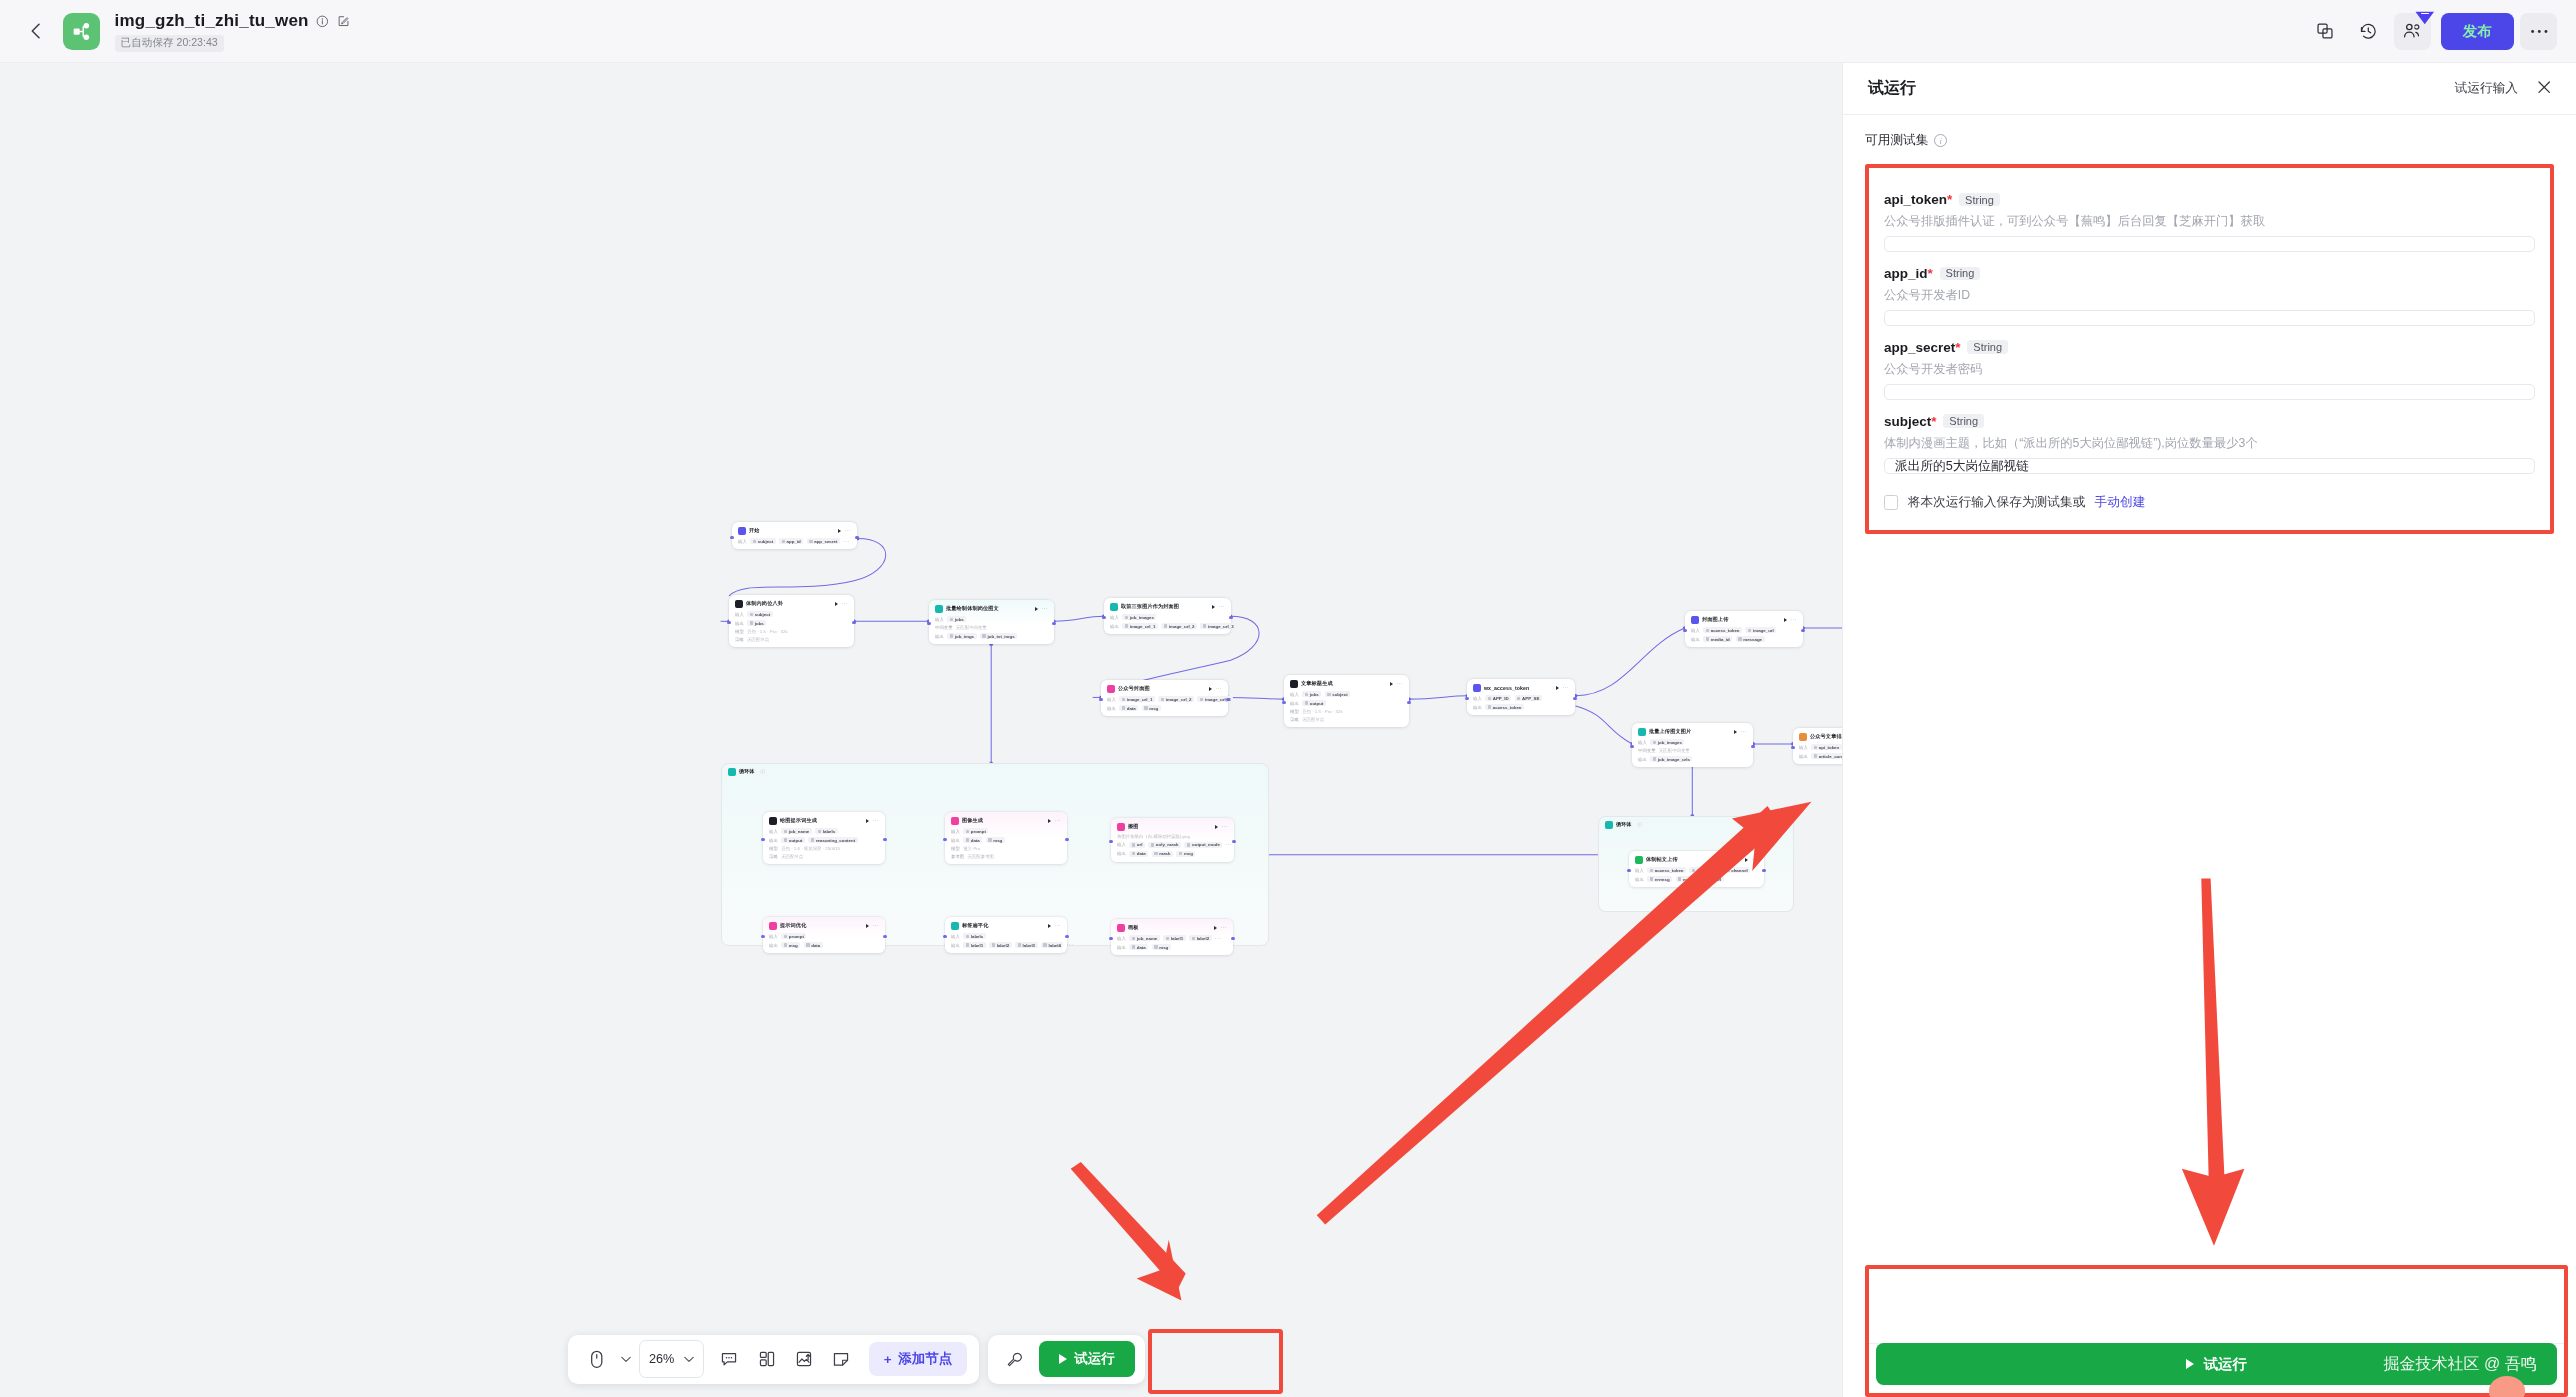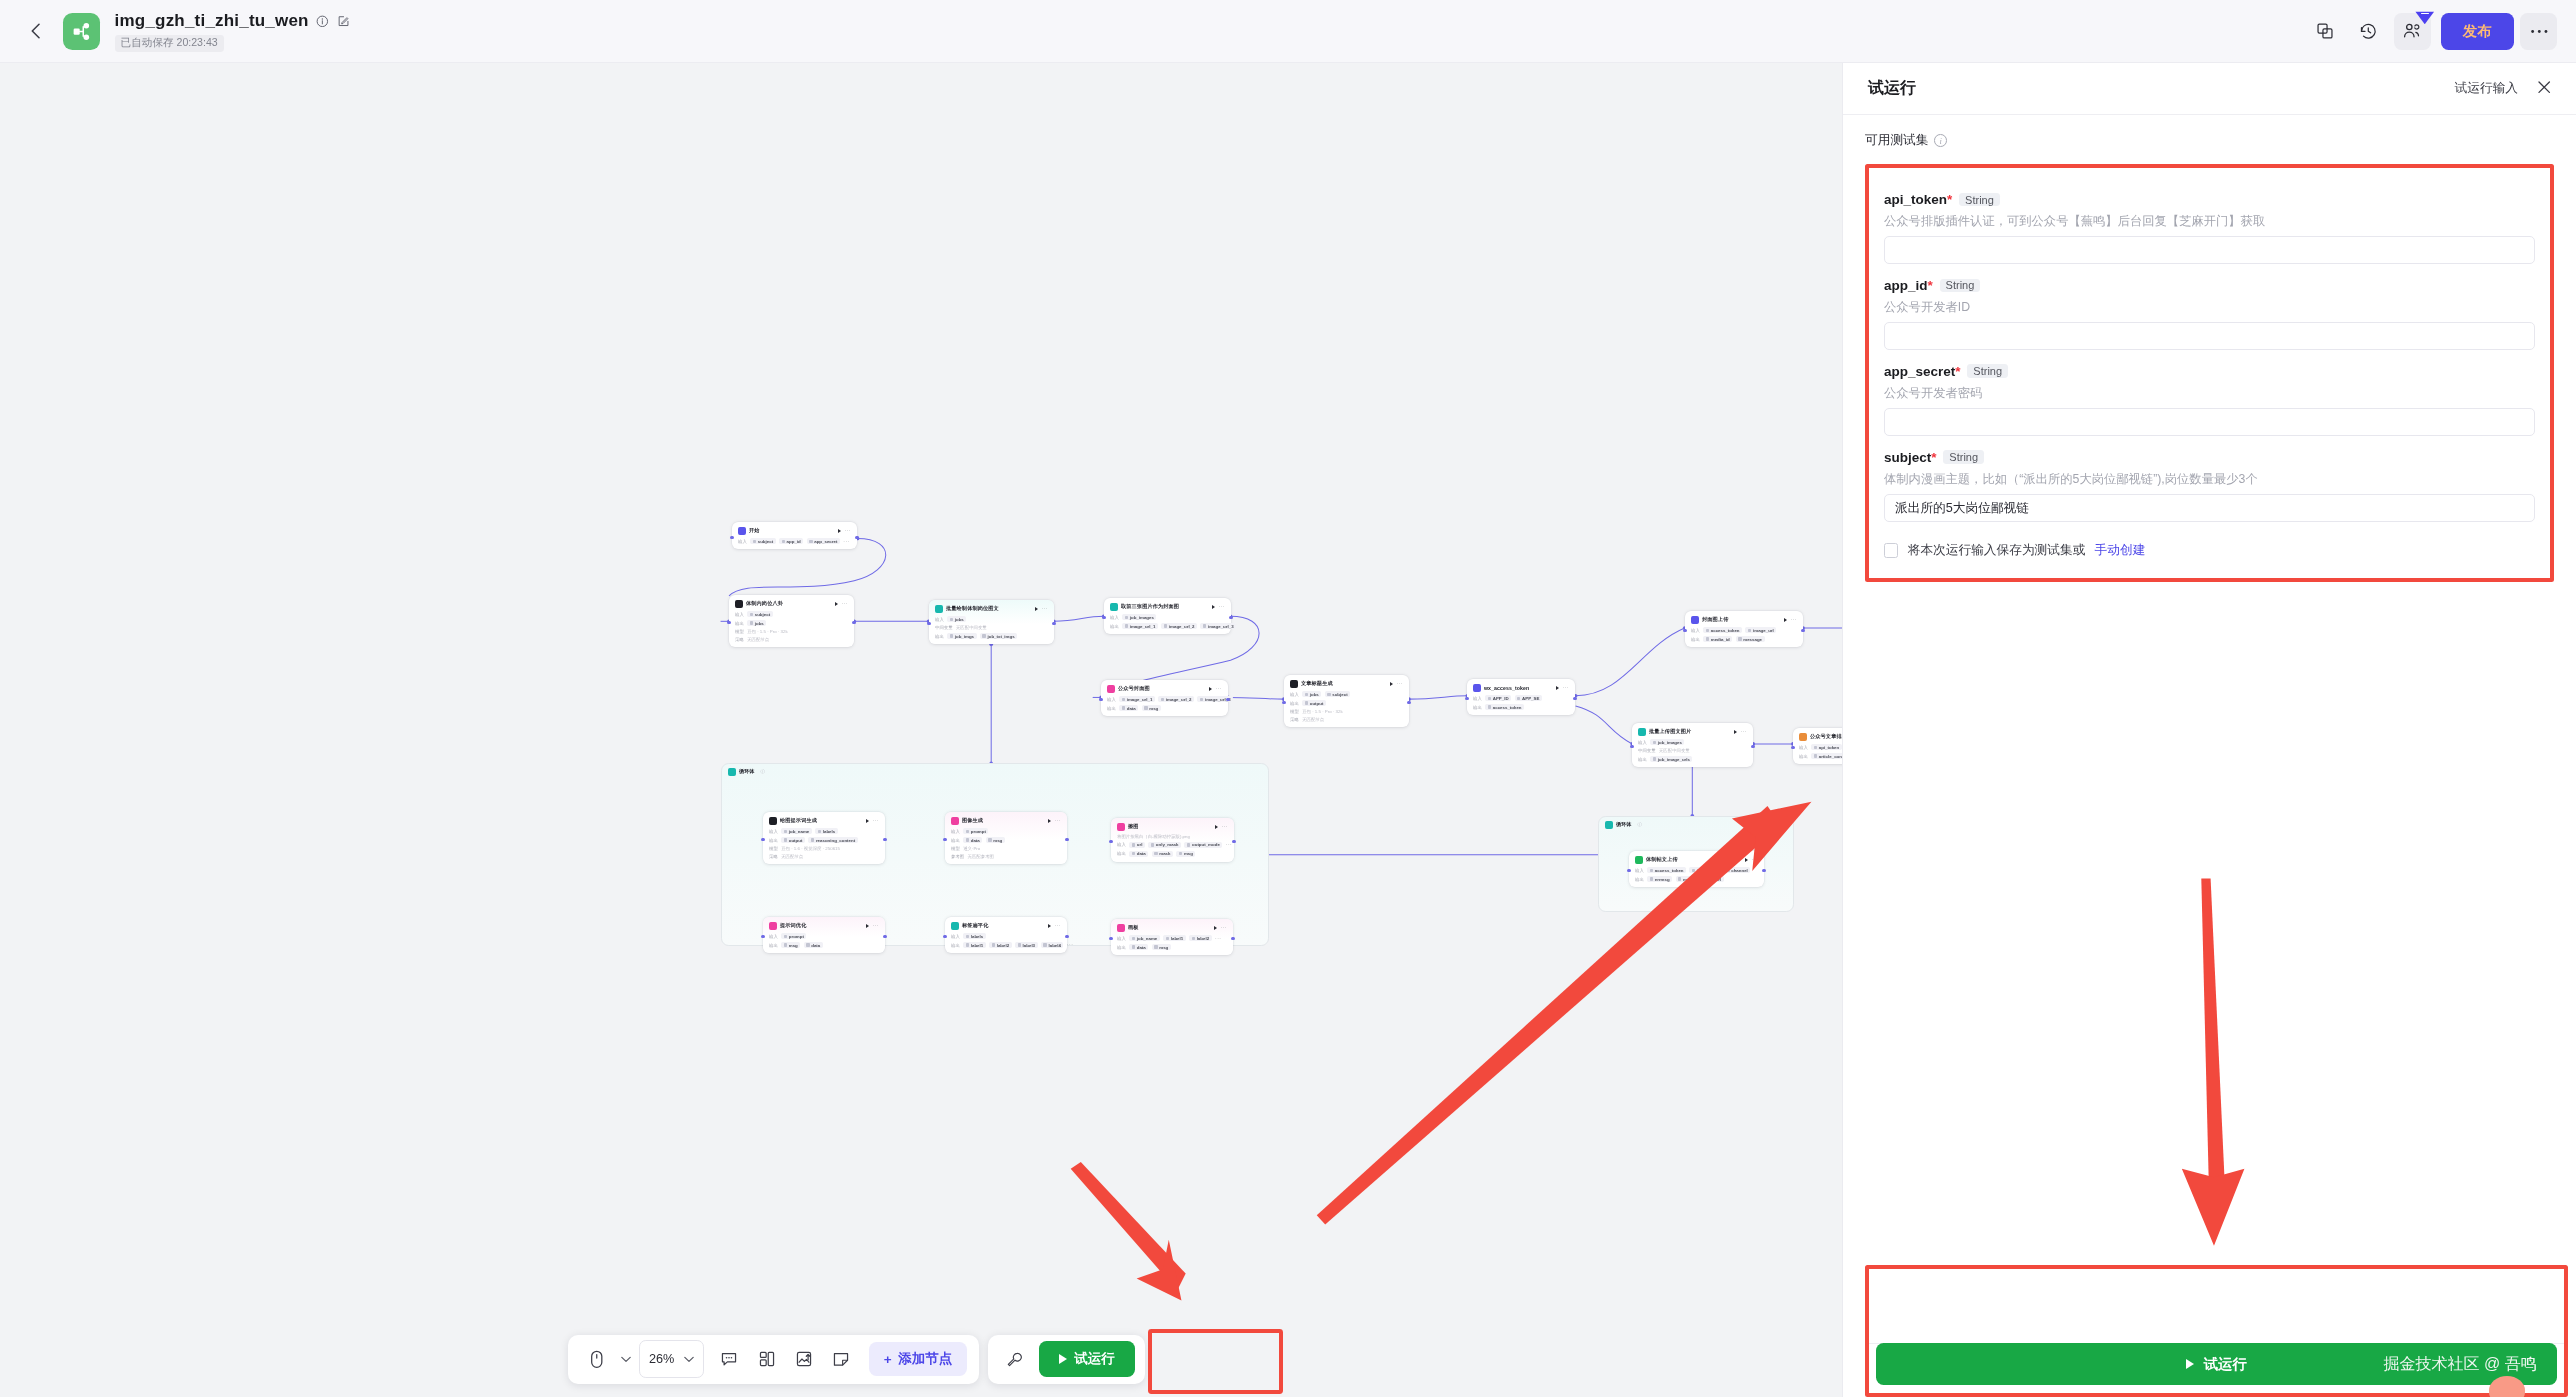--- a/index.html
+++ b/index.html
@@ -52,21 +52,21 @@
     position: absolute; right: -3.4px; top: -4.2px; width: 18.6px; height: 16px;
     background: #4c3ff0;
     clip-path: polygon(0% 22%, 100% 22%, 50% 100%);
     display: flex; align-items: flex-start; justify-content: center;
   }
   .badge-gem::after {
     content: ""; display: block; width: 7.6px; height: 1.7px; background: #fff; margin-top: 4.2px; border-radius: 0.8px;
   }
   .publish-btn {
     height: 37px; padding: 0 22px; border-radius: 7.6px;
-    background: #4c46e8; color: #fdba74; font-size: 14.4px; font-weight: 700;
+    background: #4c46e8; color: #86efac; font-size: 14.4px; font-weight: 700;
     display: flex; align-items: center; justify-content: center; cursor: pointer;
     margin-left: 3.4px;
   }
 
   
   .canvas {
     position: absolute; left: 0; top: 63px; width: 1842px; height: 1334px;
     background: #f2f3f5; overflow: hidden;
   }
   .flow-layer { position: absolute; left: 0; top: 0; width: 1842px; height: 1334px; }
@@ -193,21 +193,21 @@
   .ai-div { color: #9c8fe0; font-size: 10px; margin-left: 1.7px; }
 
   .field { margin-top: 13.5px; }
   .field:first-of-type { margin-top: 12px; }
   .f-name-row { display: flex; align-items: center; gap: 6.8px; }
   .f-name { font-size: 13.5px; font-weight: 700; color: #1b1c20; }
   .f-req { color: #f0333c; font-weight: 700; }
   .f-type { font-size: 11px; color: #55575f; background: #eef0f4; border-radius: 3.4px; padding: 0.8px 6px; }
   .f-desc { font-size: 12.3px; color: #a3a5af; margin-top: 6px; line-height: 1.35; }
   .f-input {
-    margin-top: 6.8px; height: 28px; border: 0.8px solid #e7e7ee; border-radius: 5px;
+    margin-top: 6.8px; height: 16px; border: 0.8px solid #e7e7ee; border-radius: 5px;
     display: flex; align-items: center; padding: 0 10px; cursor: text; background: #fff;
   }
   .f-val { font-size: 12.7px; color: #2b2c34; }
   .save-row { display: flex; align-items: center; gap: 9.3px; margin-top: 20px; }
   .cbox { width: 14.4px; height: 14.4px; border: 1.2px solid #cdcfd8; border-radius: 2.5px; cursor: pointer; }
   .save-txt { font-size: 12.7px; color: #3a3b44; }
   .save-link { color: #4c46e8; cursor: pointer; }
 
   
   .panel-foot-box {

